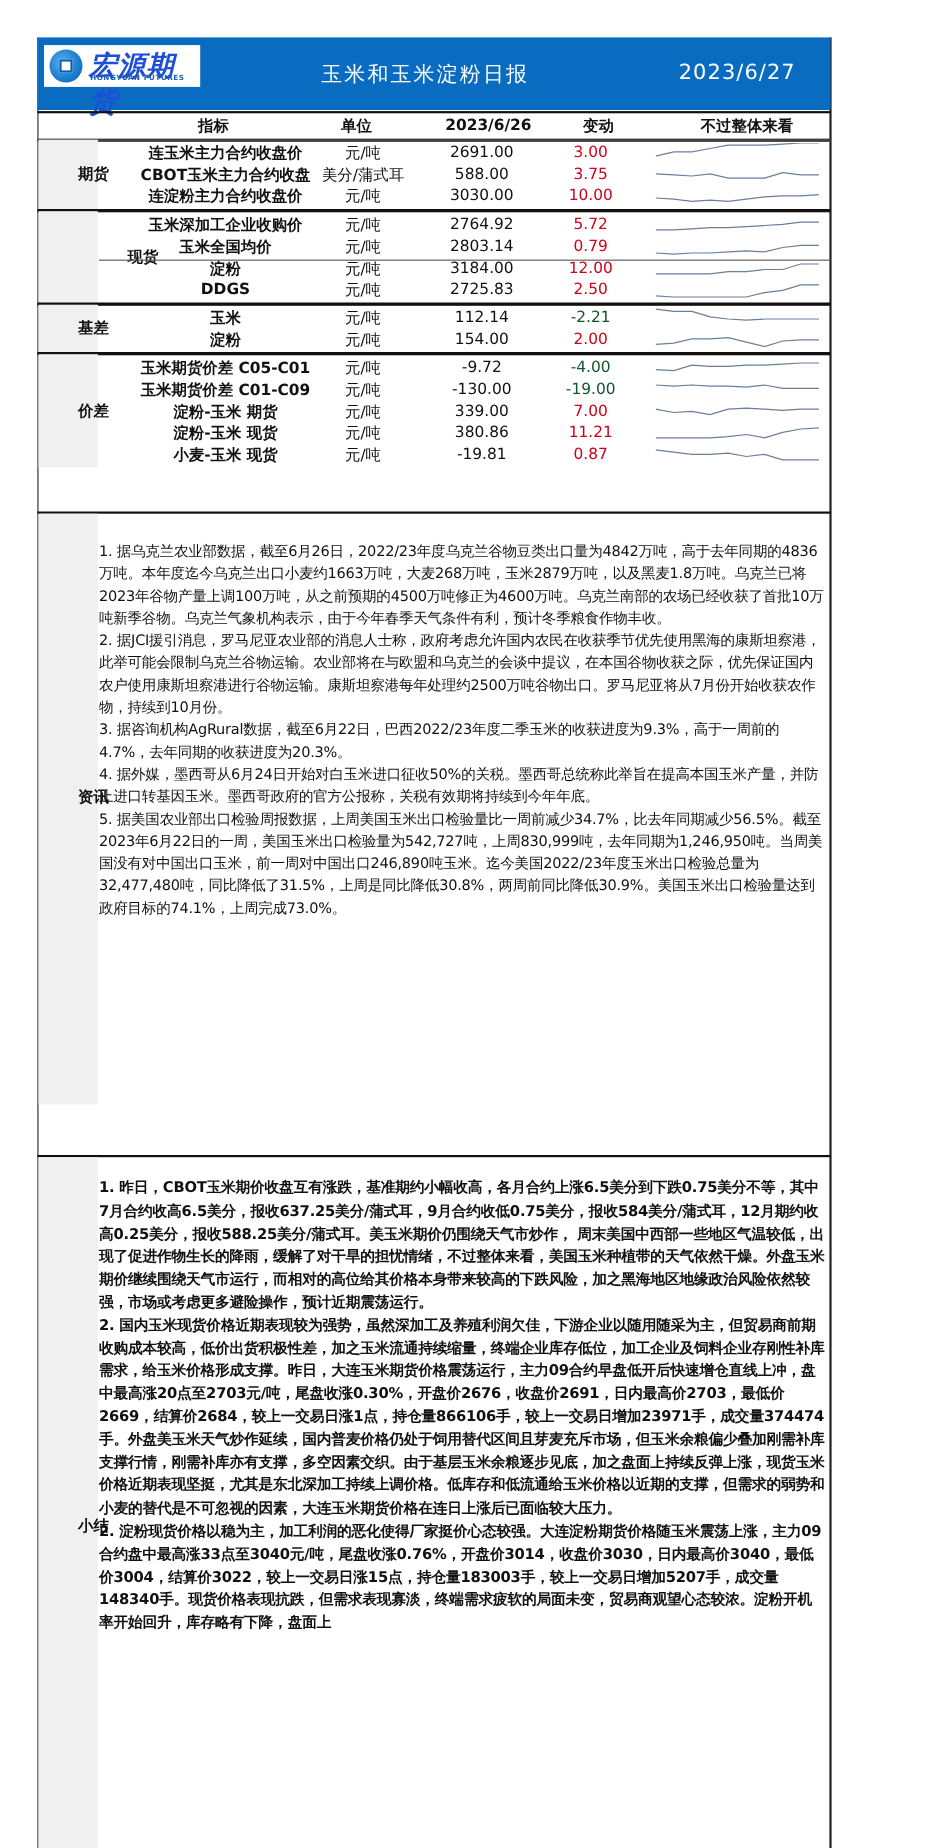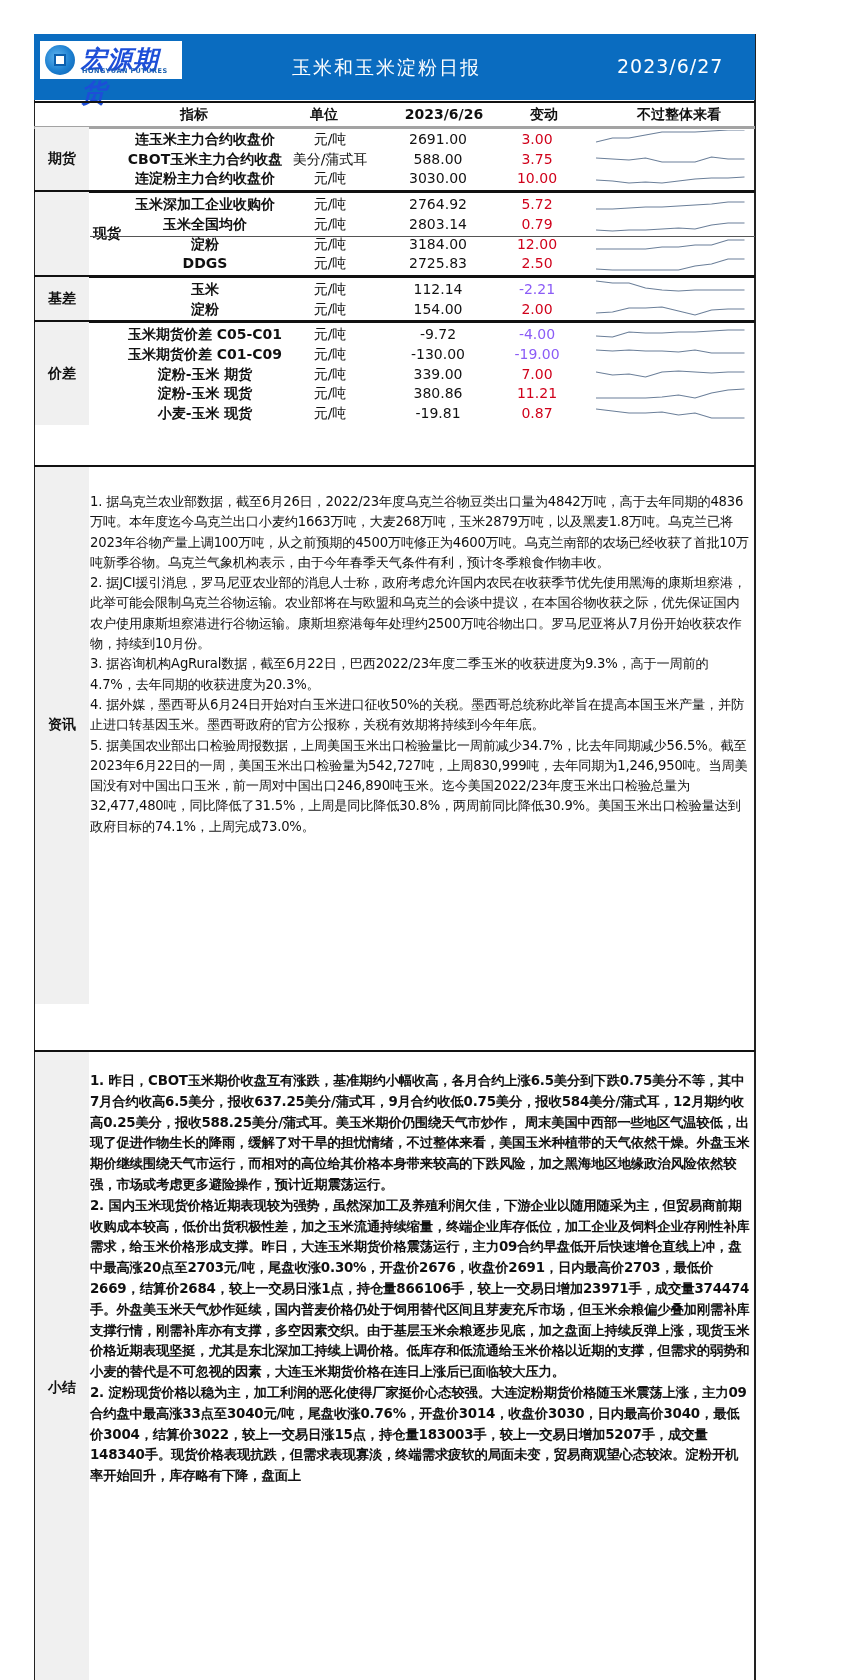--- a/index.html
+++ b/index.html
@@ -9,33 +9,33 @@
   .header { position:absolute; left:34px; top:34px; width:721px; height:66px; background:#0a6cc0; }
   .logo { position:absolute; left:40px; top:41px; width:142px; height:38px; background:#fff; }
   .logo-mark { position:absolute; left:5px; top:4px; width:30px; height:30px; border-radius:50%;
                background:radial-gradient(circle at 40% 40%, #5fb3ee 0%, #1c7fd0 55%, #0b5fae 100%); }
   .logo-mark .sq { position:absolute; left:9px; top:9px; width:12px; height:12px; background:#fff; border:2px solid #0b5fae; box-sizing:border-box; }
   .logo-cn { position:absolute; left:41px; top:2px; font-size:25px; font-weight:bold; color:#1d4ed8; letter-spacing:1px; font-style:italic; }
   .logo-en { position:absolute; left:42px; top:26px; font-size:6.5px; font-weight:bold; color:#1a5fb0; letter-spacing:0.5px; }
   .title { position:absolute; left:292px; top:55px; font-size:19px; color:#fff; letter-spacing:2px; }
   .date { position:absolute; left:617px; top:55px; font-size:19px; color:#fff; letter-spacing:1px; }
 
-  .thead { position:absolute; left:34px; top:101px; width:721px; height:23px; border-top:2px solid #111; border-bottom:3px solid #a3a3a3; }
+  .thead { position:absolute; left:34px; top:101px; width:721px; height:23px; border-top:2px solid #111; border-bottom:3px solid #404040; }
   .th { position:absolute; top:3px; font-size:14px; font-weight:bold; text-align:center; }
 
   .cat-bg { position:absolute; left:35px; width:54px; background:#f0f0f0; }
-  .cat { position:absolute; left:35px; width:54px; text-align:center; font-size:14px; font-weight:bold; }
+  .cat { position:absolute; left:35px; width:54px; text-align:left; font-size:14px; font-weight:bold;padding-left:36px; }
   .row { position:absolute; left:90px; width:780px; height:19px; font-size:14px; }
   .row span { position:absolute; top:1px; text-align:center; white-space:nowrap; }
   .c-name { left:0; width:230px; font-weight:bold; }
   .c-unit { left:190px; width:100px; }
   .c-val { left:298px; width:100px; }
   .c-chg { left:410px; width:74px; }
   .up { color:#d0021b; }
-  .down { color:#8b5cf6; }
+  .down { color:#14532d; }
   .spark { position:absolute; left:596px; width:150px; height:18px; }
   .hr { position:absolute; left:34px; width:721px; background:#111; }
   .hr-thin { position:absolute; left:90px; width:665px; height:1px; background:#555; }
 
   .text-section { position:absolute; left:90px; width:660px; font-size:13.2px; line-height:20.3px; letter-spacing:-0.2px; }
   .text-section p { margin:0; }
   .bold-text { font-weight:bold; font-size:13.4px; line-height:20.8px; }
 </style>
 </head>
 <body>

